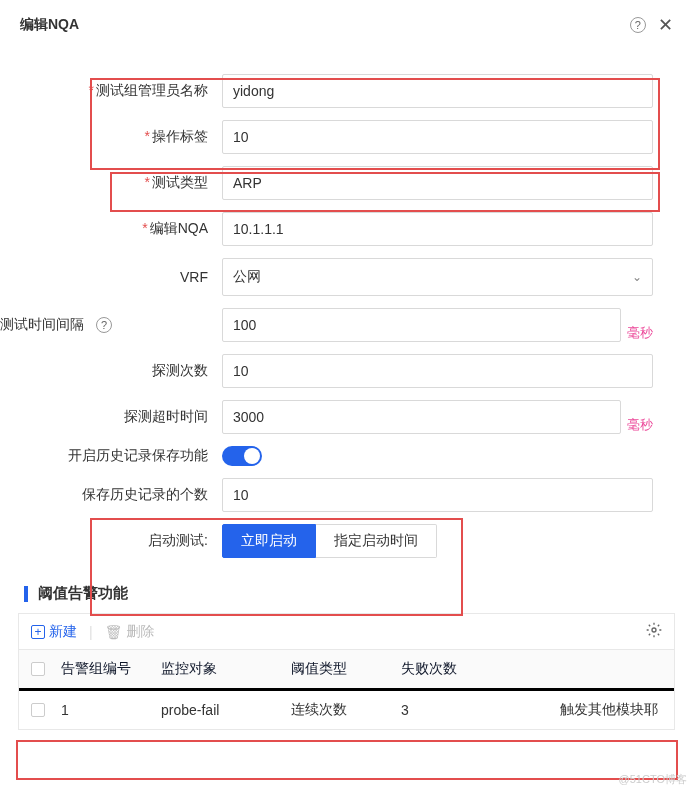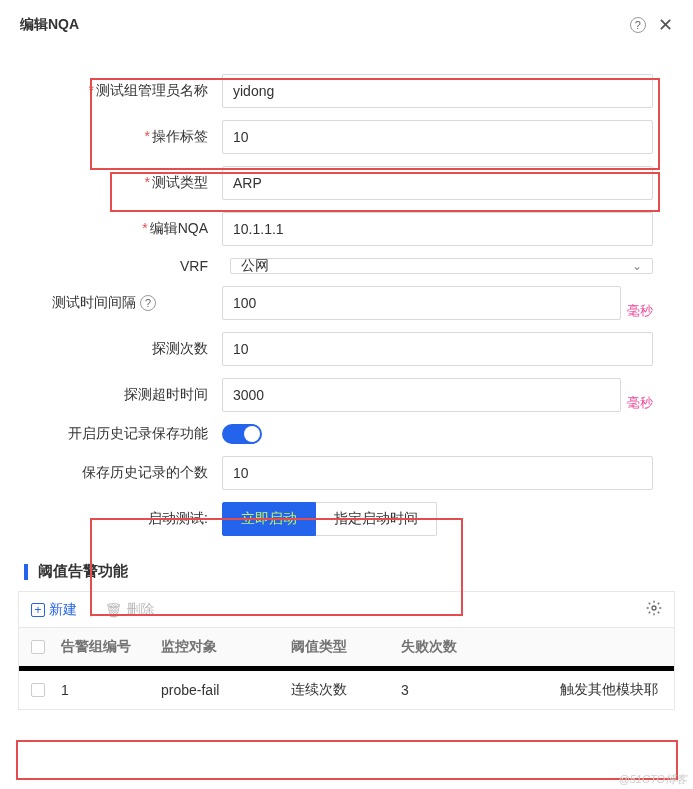--- a/index.html
+++ b/index.html
@@ -59,29 +59,28 @@
     border-radius: 2px;
     padding: 0 10px;
     font-size: 14px;
     color: #333;
     background: #fff;
     display: flex;
     align-items: center;
   }
   .select {
     flex: 1;
-    height: 16px;
+    height: 38px;
     border: 1px solid #d9d9d9;
     border-radius: 2px;
     padding: 0 10px;
     display: flex;
     align-items: center;
     justify-content: space-between;
     background: #fff;
-    margin-left: 8px;
   }
   .suffix {
     font-size: 13px;
     color: #ec4899;
     white-space: nowrap;
   }
   .help-icon {
     width: 16px; height: 16px;
     border: 1px solid #999;
     border-radius: 50%;
@@ -113,21 +112,21 @@
     border: 1px solid #d9d9d9;
     background: #fff;
     display: inline-flex;
     align-items: center;
     justify-content: center;
     font-size: 14px;
     cursor: pointer;
   }
   .btn-primary {
     background: #2463eb;
-    color: #bef264;
+    color: #ffffff;
     border-color: #2463eb;
   }
   .btn-group .btn:first-child { border-radius: 2px 0 0 2px; }
   .btn-group .btn:last-child { border-radius: 0 2px 2px 0; border-left: none; }
   
   .section-title {
     display: flex;
     align-items: center;
     padding: 14px 0 10px 24px;
     font-weight: 700;
@@ -159,23 +158,23 @@
     border: 1px solid #e8e8e8;
   }
   .thead, .trow {
     display: flex;
     align-items: center;
     padding: 10px 12px;
     font-size: 14px;
   }
   .thead {
     background: #fafafa;
-    color: #737373;
-    font-weight: 700;
-    border-bottom: 5px solid #000000;
+    color: #0f172a;
+    font-weight: 400;
+    border-bottom: 3px solid #000000;
   }
   .trow { color: #333; }
   .cell-cb { width: 30px; display:flex; align-items:center; }
   .cell-1 { width: 100px; }
   .cell-2 { width: 130px; }
   .cell-3 { width: 110px; }
   .cell-4 { width: 100px; }
   .cell-5 { flex: 1; text-align: right; padding-right: 4px; }
   .checkbox {
     width: 14px; height: 14px;
@@ -193,21 +192,20 @@
   .hl1 { left: 90px; top: 78px; width: 570px; height: 92px; }
   .hl2 { left: 110px; top: 172px; width: 550px; height: 40px; }
   .hl3 { left: 90px; top: 518px; width: 373px; height: 98px; }
   .hl4 { left: 16px; top: 740px; width: 662px; height: 40px; }
   
   .watermark {
     position: absolute;
     right: 6px; bottom: 2px;
     font-size: 11px;
     color: #ccc;
-    font-style: italic;
   }
   .chev { color:#888; font-size:12px; }
   .plus-box {
     width:14px; height:14px; border:1.5px solid #2463eb;
     display:inline-flex; align-items:center; justify-content:center;
     font-size:12px; line-height:1; border-radius:2px;
   }
 </style>
 </head>
 <body>
@@ -254,21 +252,21 @@
     <div class="form-label"><span>VRF</span></div>
     <div class="form-control">
       <div class="select">
         <span>公网</span>
         <span class="chev">⌄</span>
       </div>
     </div>
   </div>
 
   <div class="form-row">
-    <div class="form-label" style="display:flex;justify-content:center;align-items:center;">
+    <div class="form-label" style="display:flex;justify-content:flex-start;align-items:center;gap:8px;">
       <span>测试时间间隔</span>
       <span class="help-icon">?</span>
     </div>
     <div class="form-control">
       <div class="input">100</div>
       <span class="suffix">毫秒</span>
     </div>
   </div>
 
   <div class="form-row">

